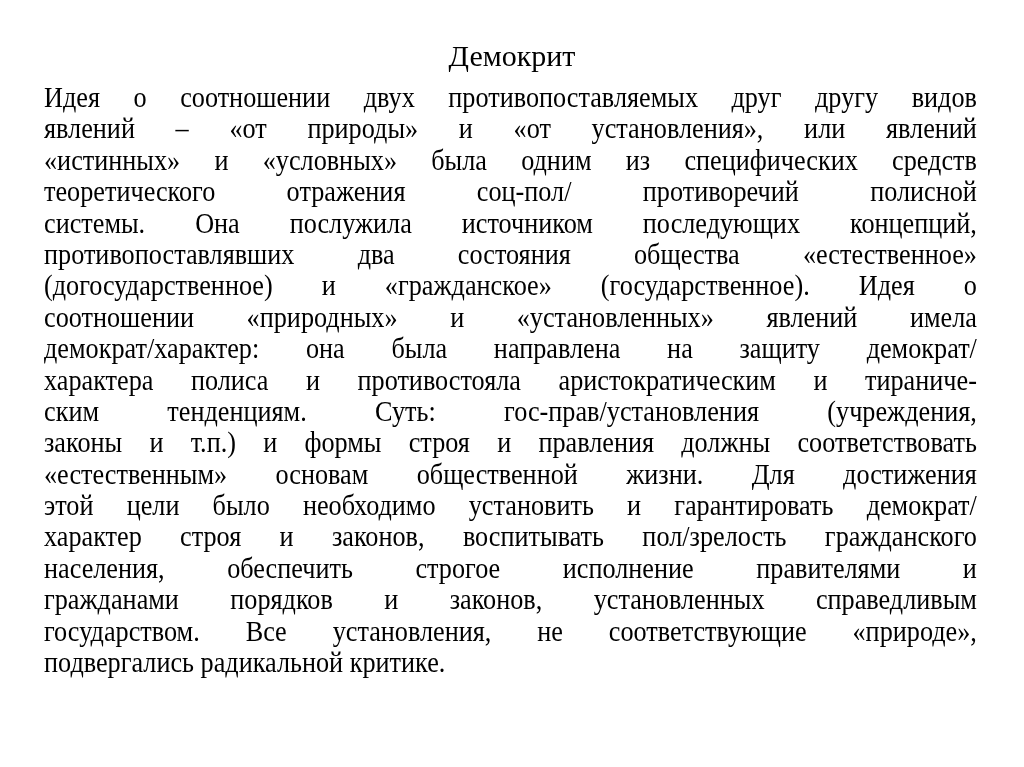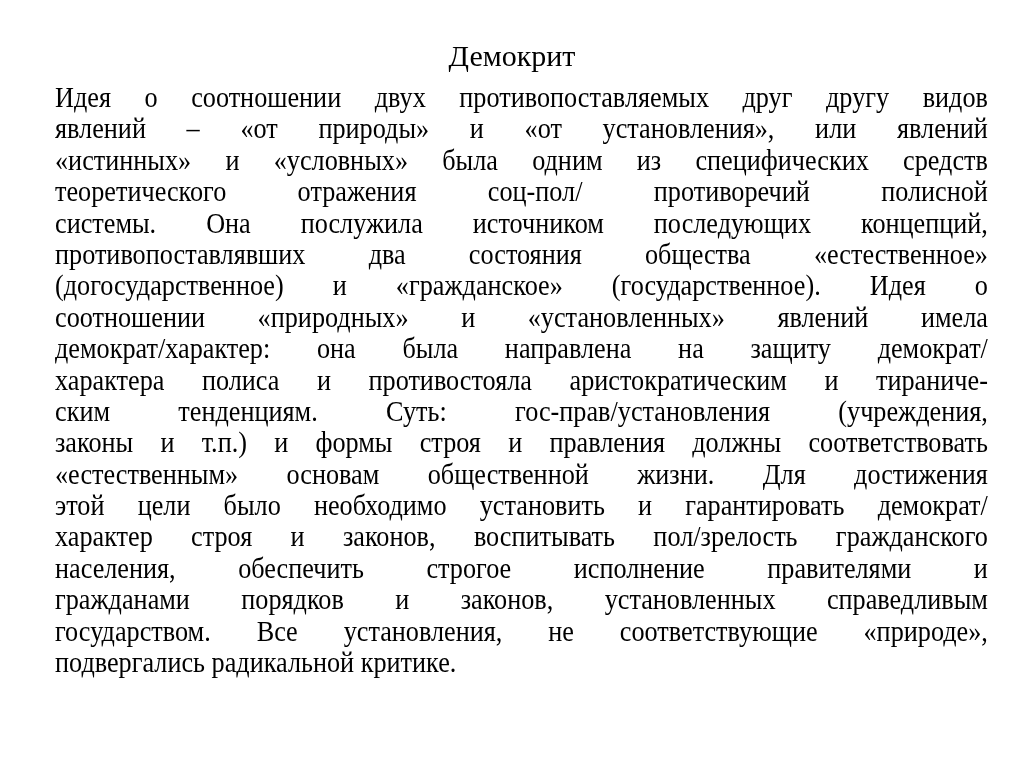--- a/index.html
+++ b/index.html
@@ -20,21 +20,21 @@
       top: 38px;
       left: 0;
       width: 1024px;
       text-align: center;
       font-size: 30px;
       line-height: 36px;
     }
     .slide-body {
       position: absolute;
       top: 82px;
-      left: 55px;
+      left: 44px;
       width: 933px;
     }
     .line {
       display: block;
       height: 31.4px;
       line-height: 31.4px;
       font-size: 28.5px;
       white-space: nowrap;
       text-align: justify;
       text-align-last: justify;

